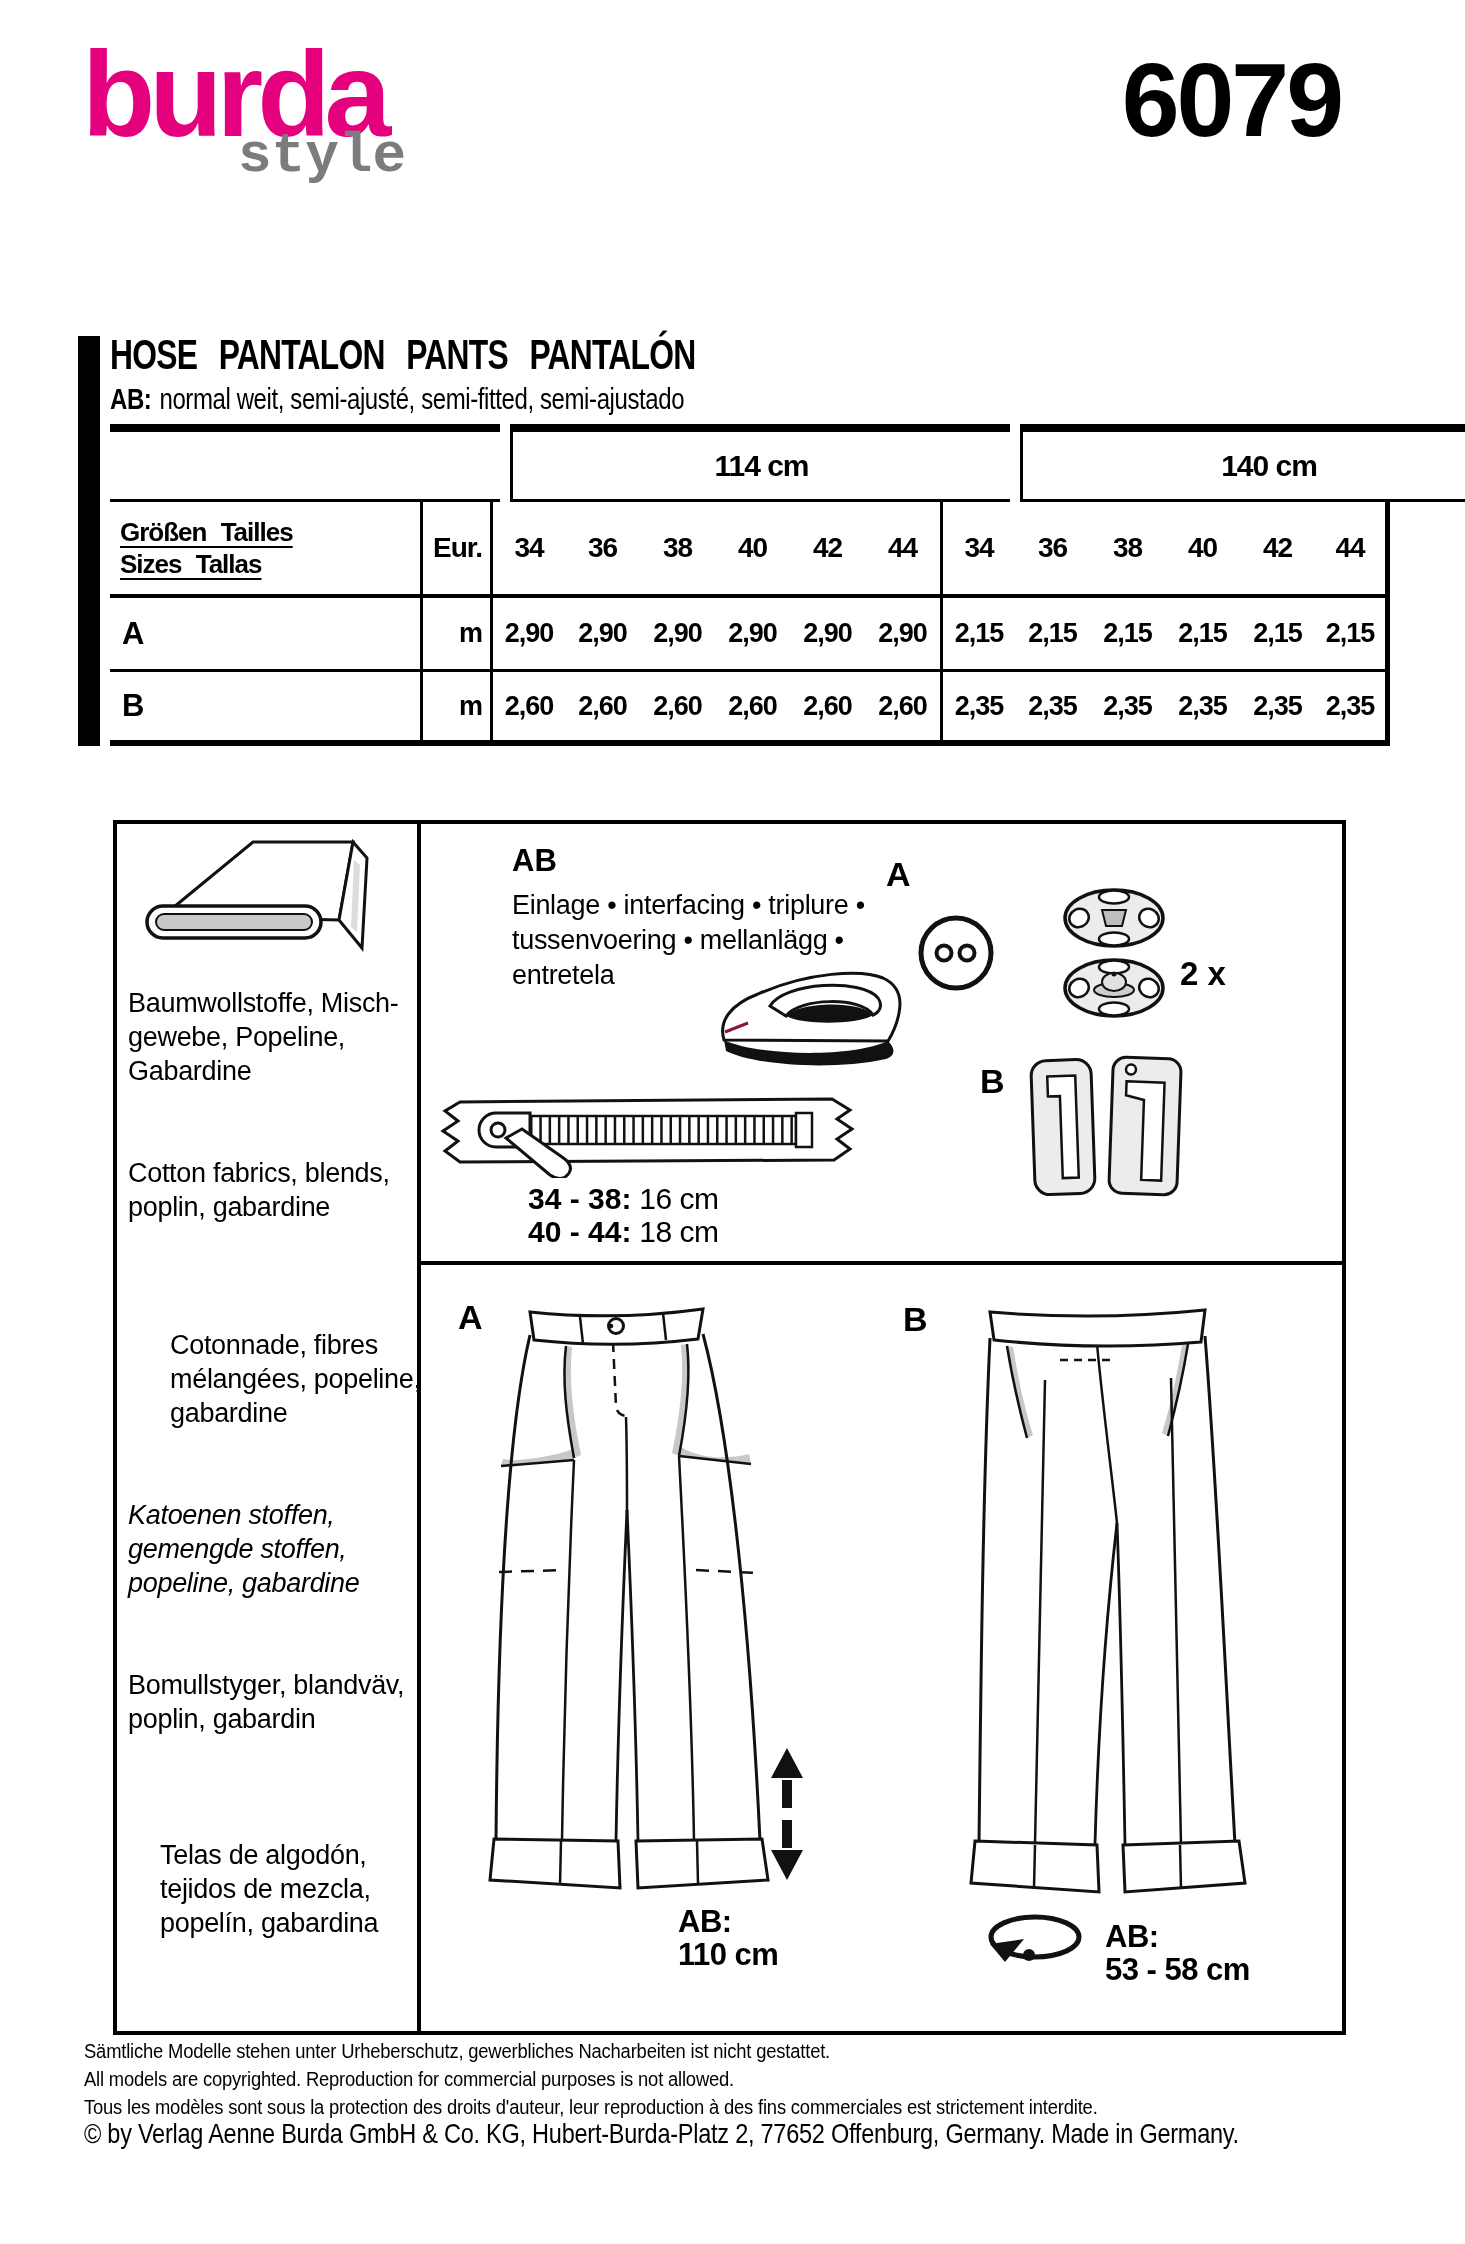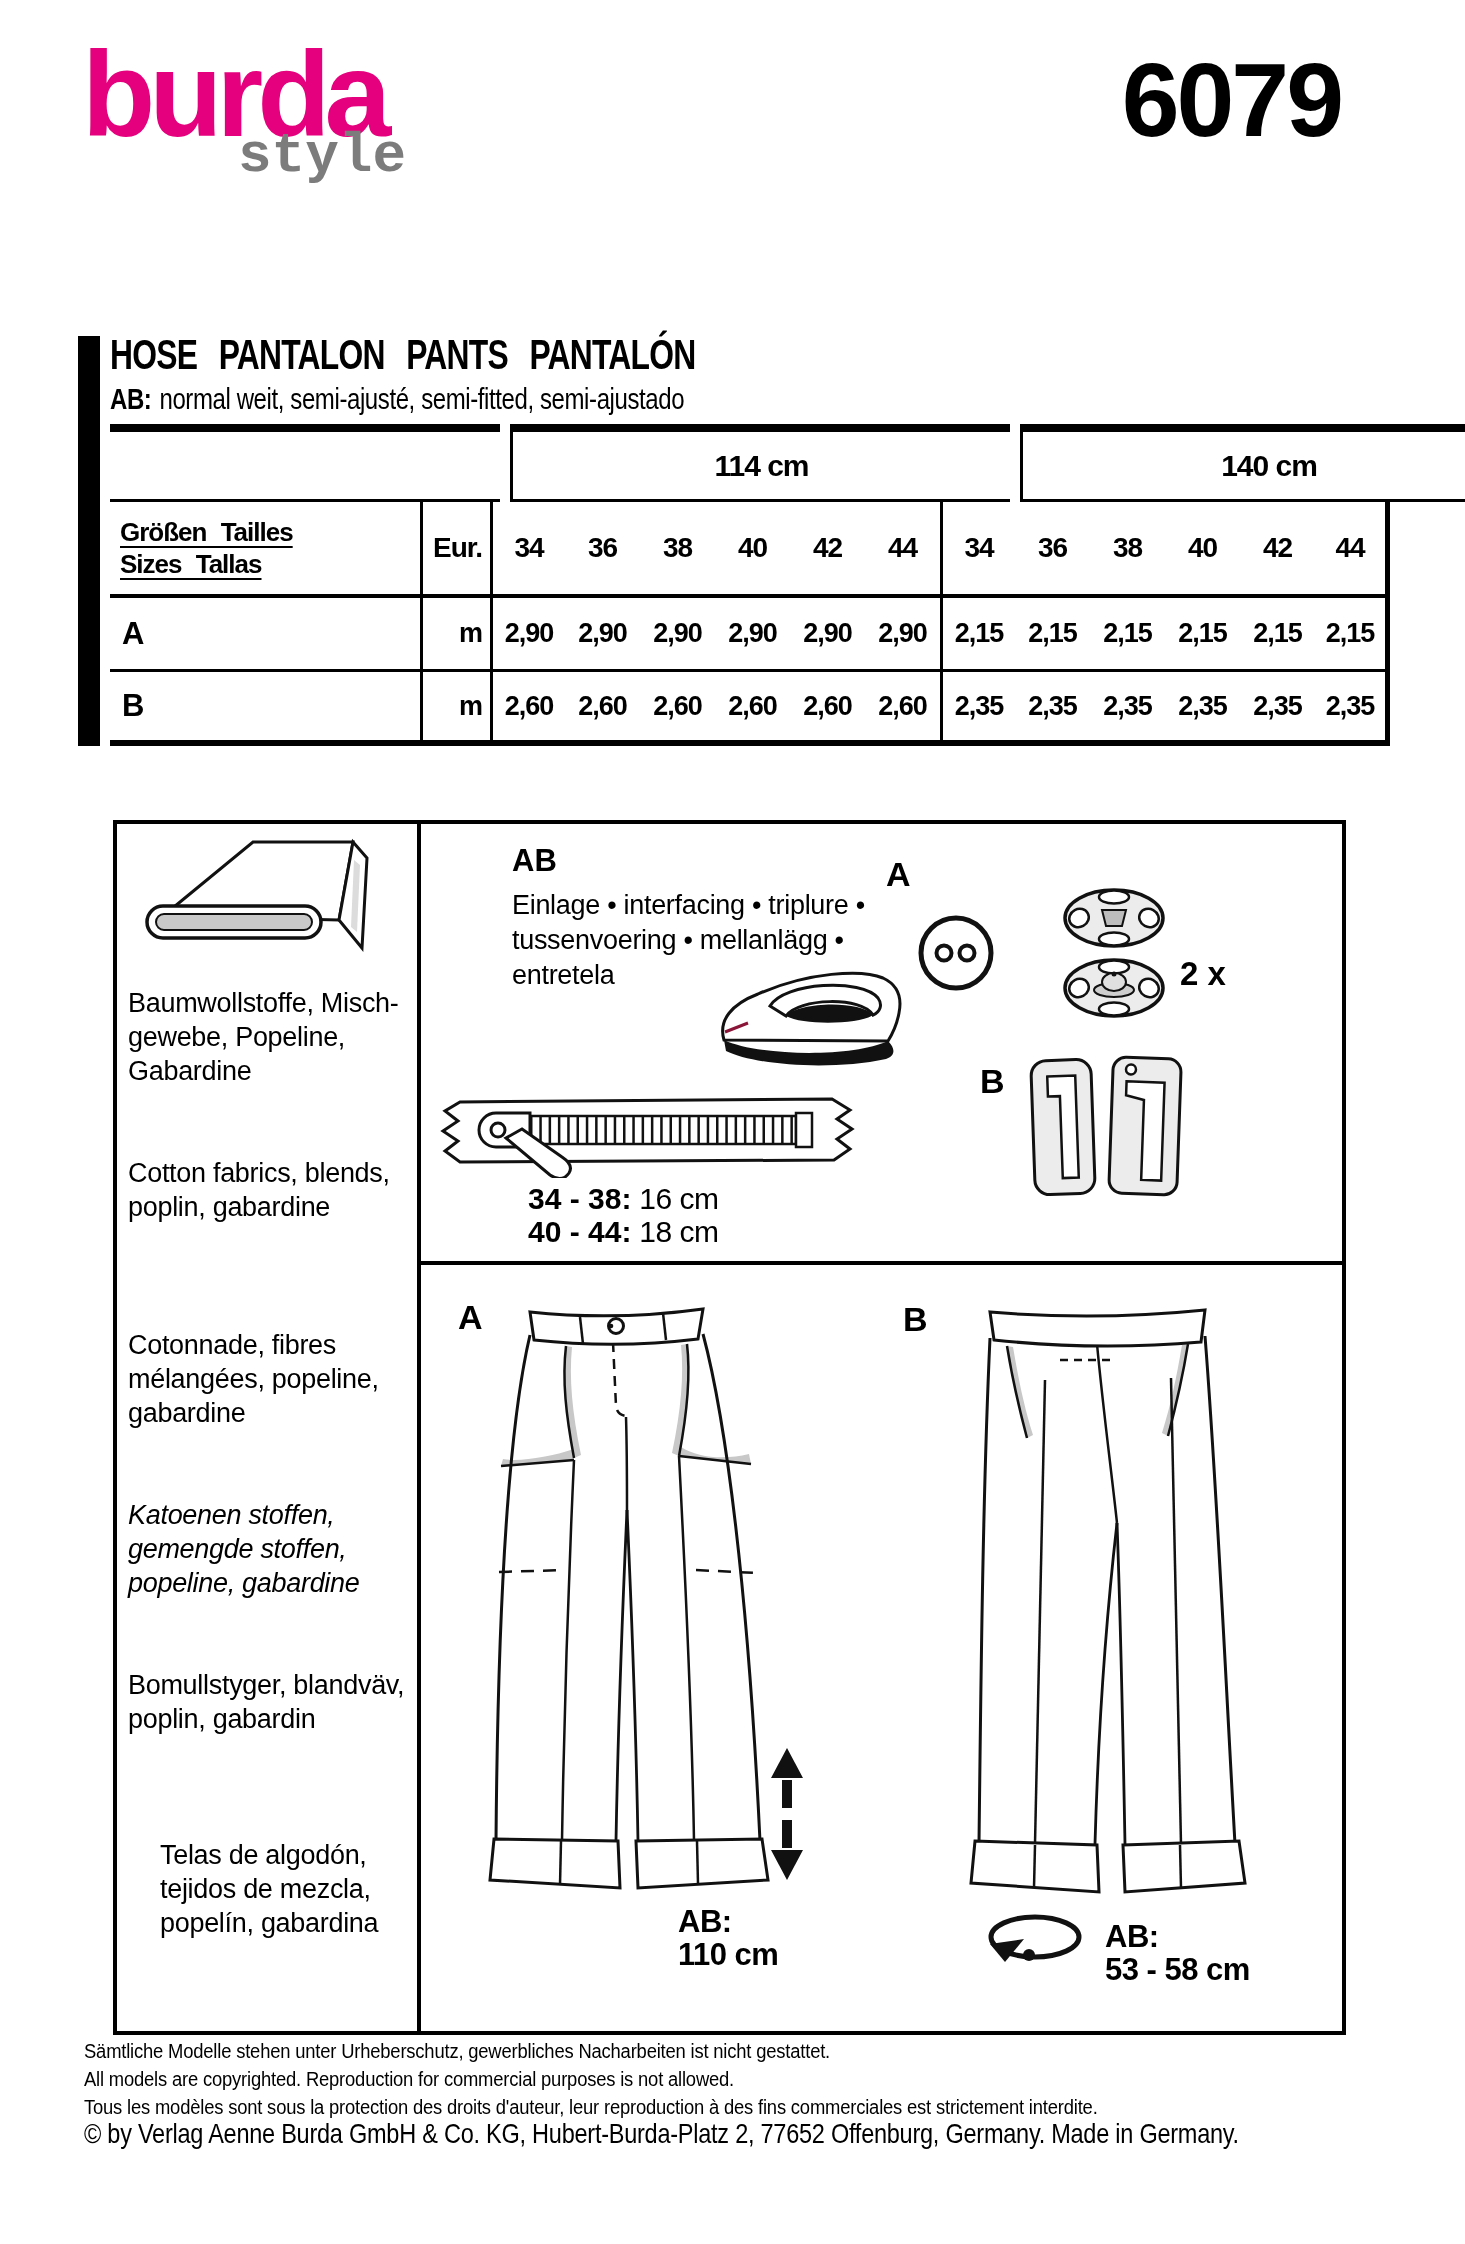--- a/index.html
+++ b/index.html
@@ -133,21 +133,21 @@
       <rect x="14" y="76" width="174" height="32" rx="16" fill="#fff" stroke="#111" stroke-width="3.5"></rect>
       <rect x="23" y="84" width="156" height="16" rx="8" fill="#c9c9c9" stroke="#111" stroke-width="2"></rect>
     </svg>
   </div>
 
   <div class="abs fabtxt" style="top:986px;">Baumwollstoffe, Misch-
 gewebe, Popeline,
 Gabardine</div>
   <div class="abs fabtxt" style="top:1156px;">Cotton fabrics, blends,
 poplin, gabardine</div>
-  <div class="abs fabtxt" style="top:1328px;">Cotonnade, fibres
+  <div class="abs fabtxt" style="top:1328px;margin-left:42px;">Cotonnade, fibres
 mélangées, popeline,
 gabardine</div>
   <div class="abs fabtxt" style="top:1498px;font-style:italic;">Katoenen stoffen,
 gemengde stoffen,
 popeline, gabardine</div>
   <div class="abs fabtxt" style="top:1668px;">Bomullstyger, blandväv,
 poplin, gabardin</div>
   <div class="abs fabtxt" style="top:1838px;margin-left:32px;">Telas de algodón,
 tejidos de mezcla,
 popelín, gabardina</div>

